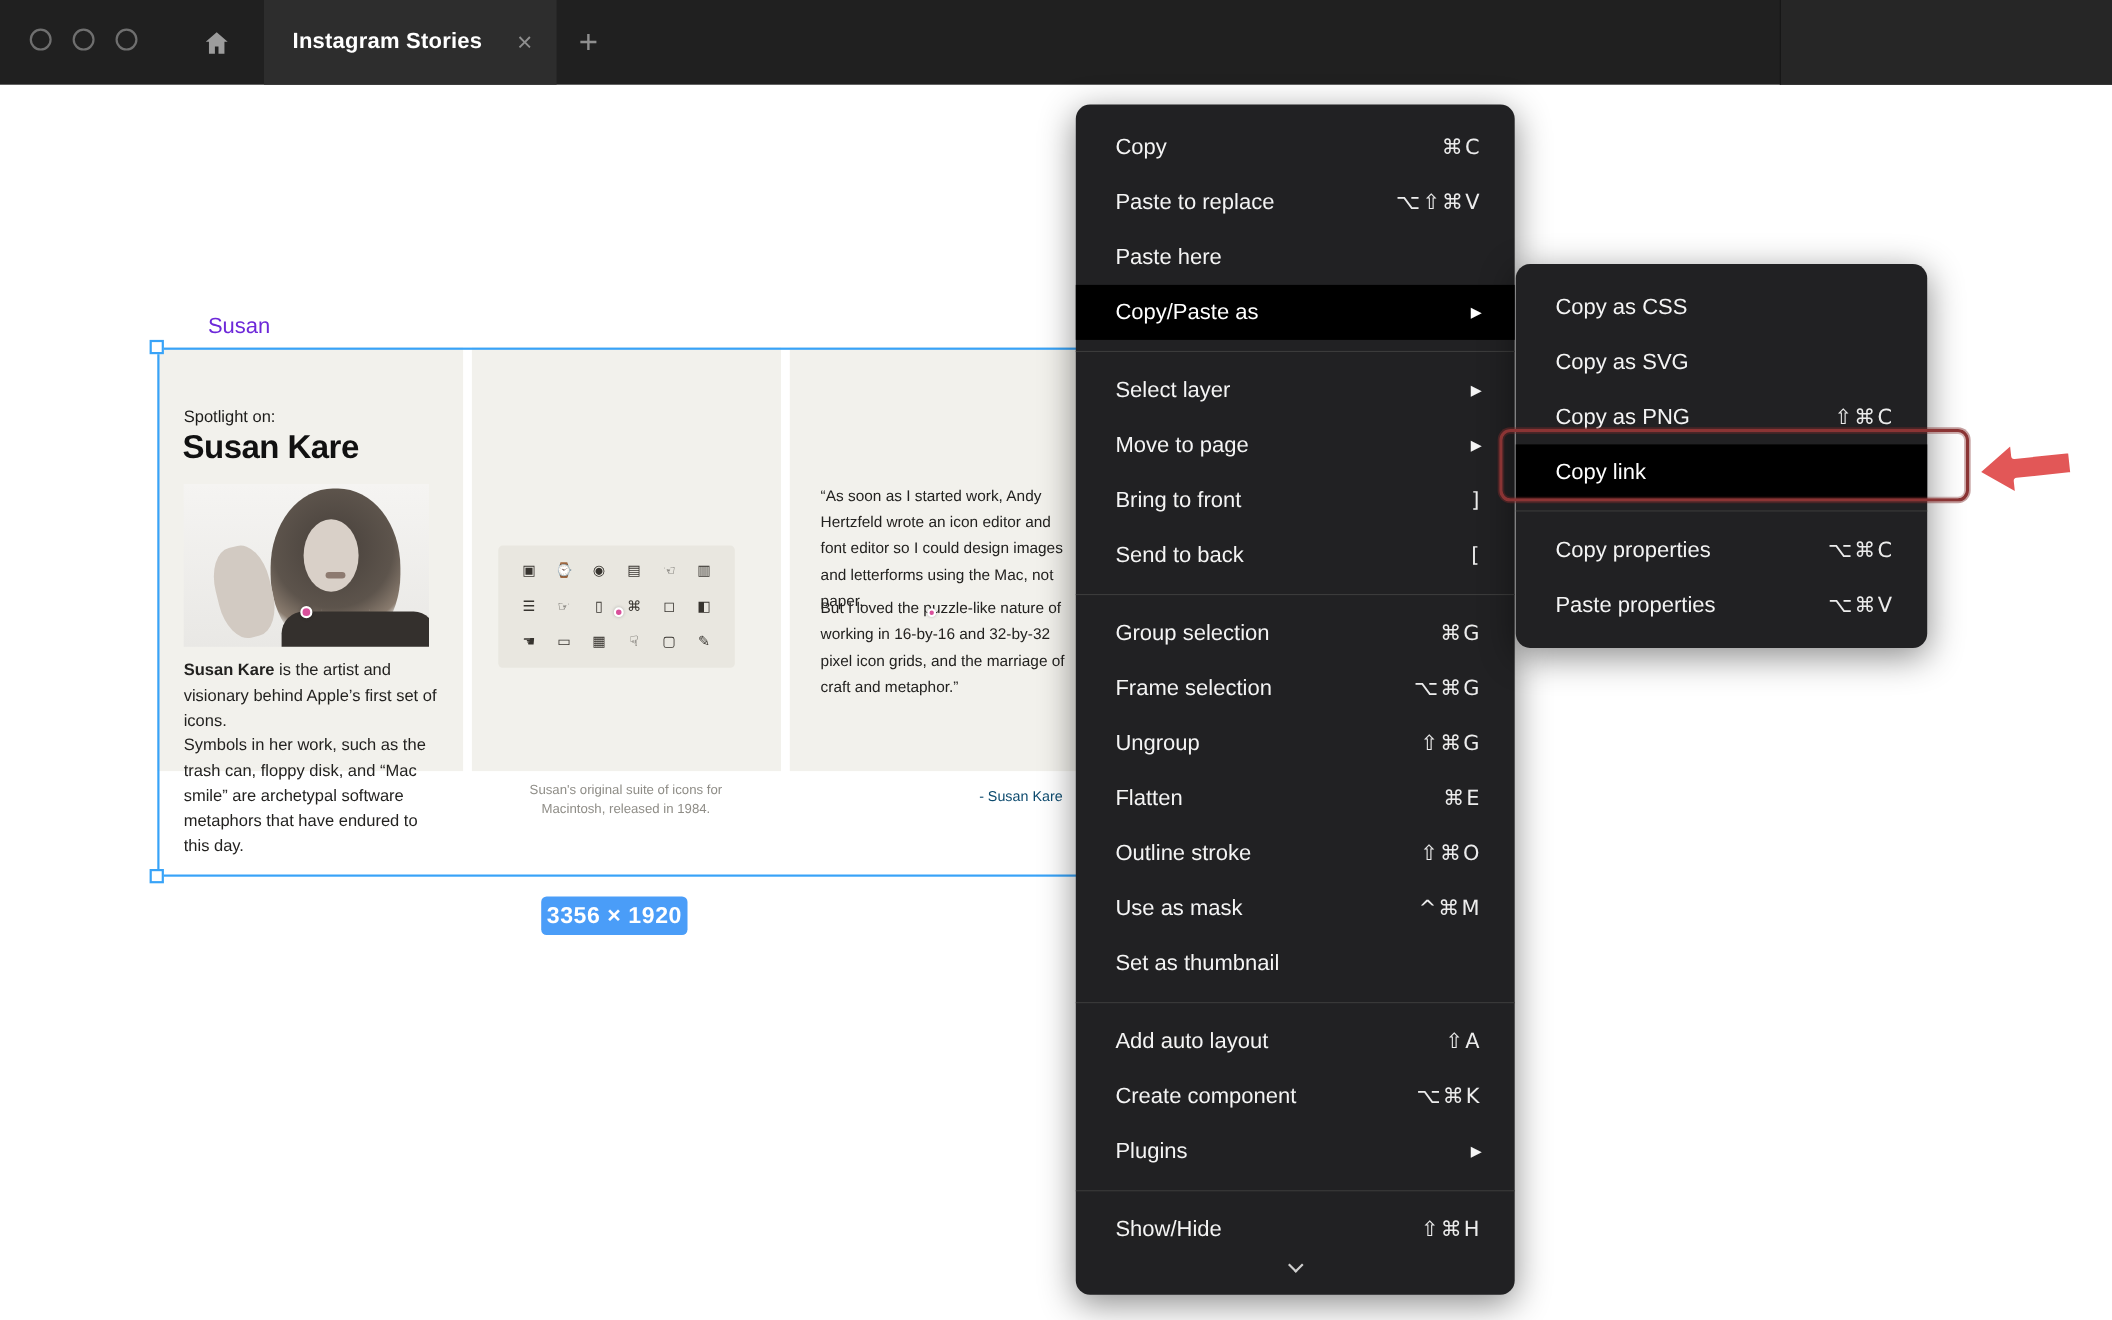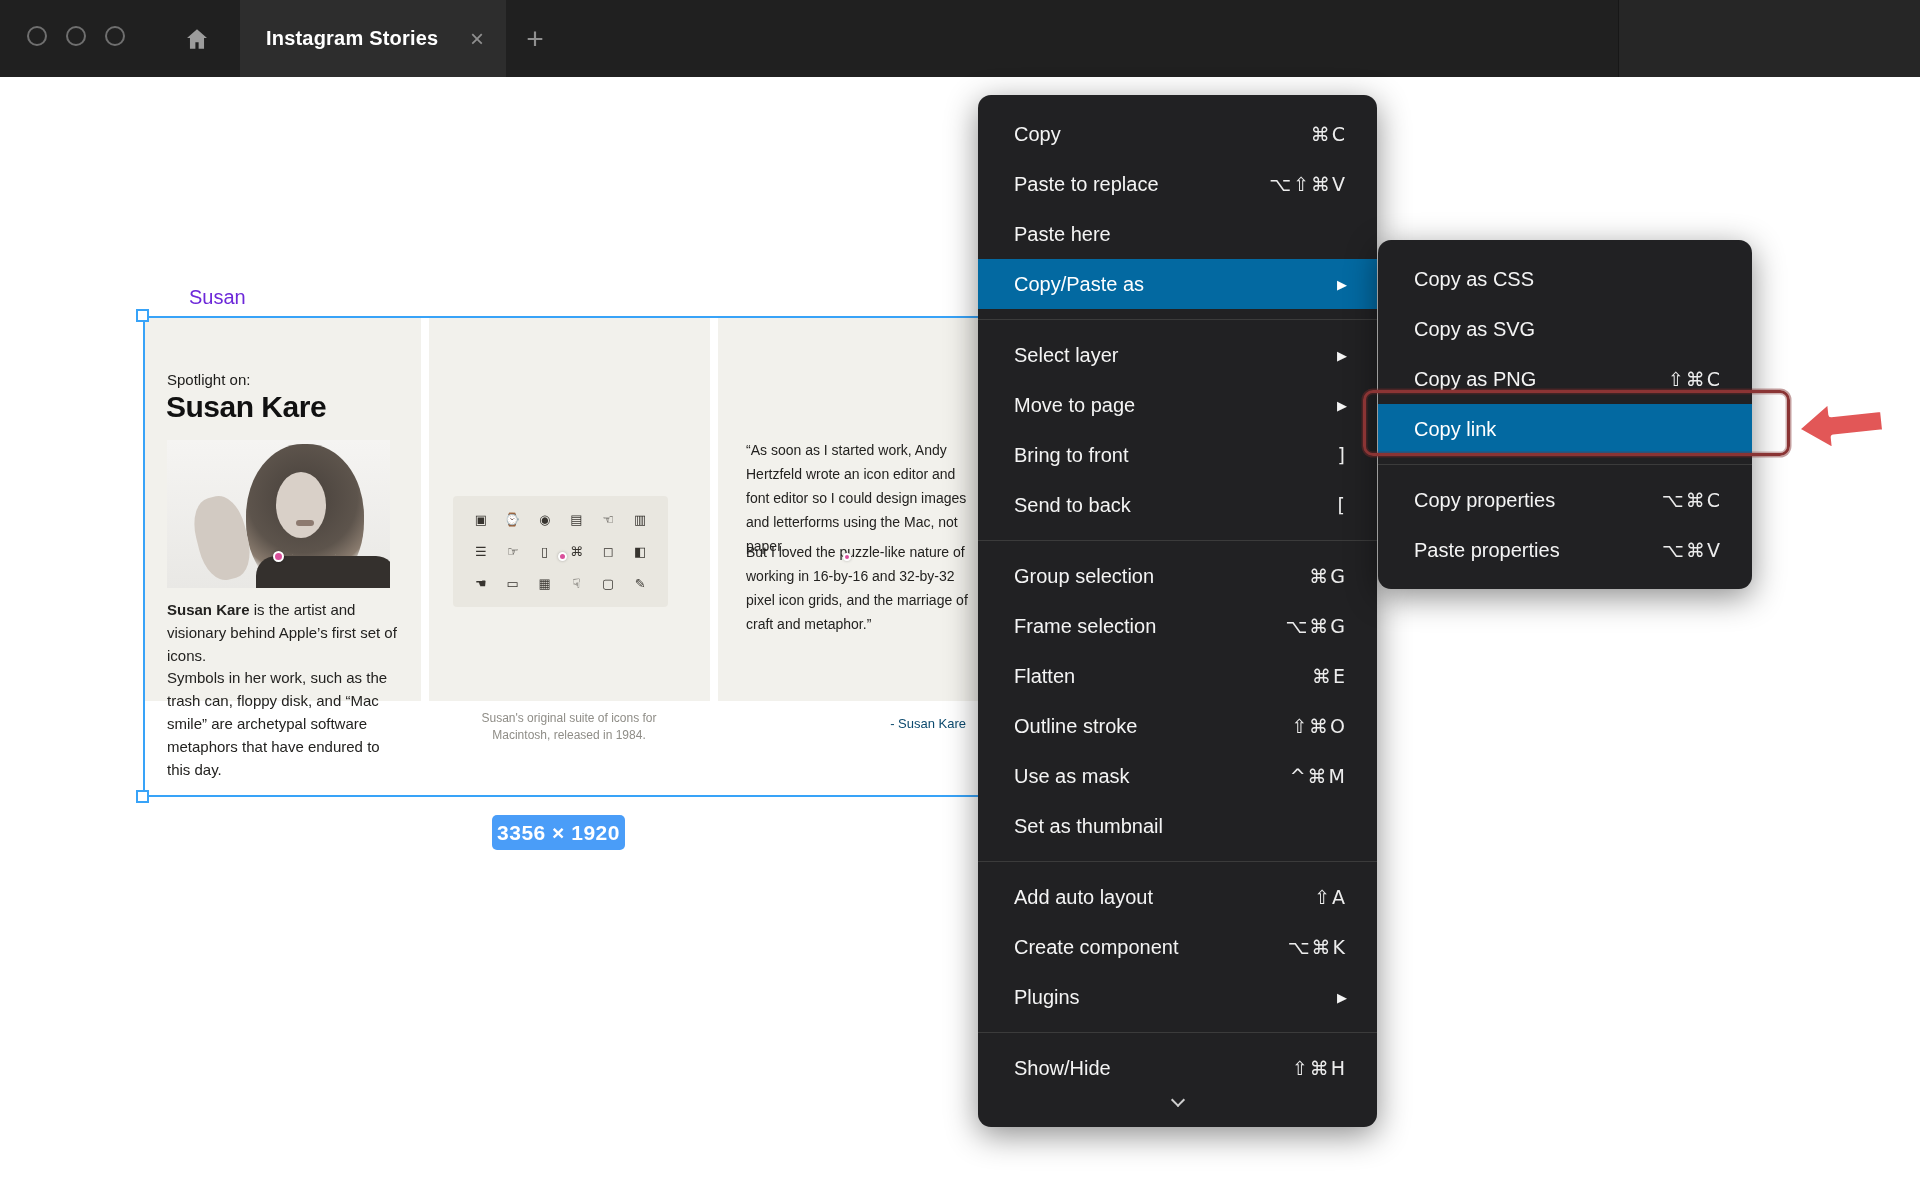--- a/index.html
+++ b/index.html
@@ -58,21 +58,21 @@
 
   
   .menu { position:absolute; background:#212123; border-radius:13px; padding:14px 0 6px 0;
     box-shadow:0 8px 32px rgba(0,0,0,.45), 0 0 0 1px rgba(255,255,255,.03); }
   .menu-main { left:978px; top:95px; width:399px; }
   .menu-sub { left:1378px; top:240px; width:374px; padding-bottom:14px; }
   .menu-item { height:50px; display:flex; align-items:center; padding:0 30px 0 36px; color:#f4f4f4; font-size:20px; }
   .menu-item .label { flex:1; white-space:nowrap; }
   .menu-item .shortcut { color:#ececec; letter-spacing:2px; font-family:"DejaVu Sans",sans-serif; font-size:19px; }
   .menu-item .submenu-arrow { color:#f4f4f4; font-size:13px; font-family:"DejaVu Sans",sans-serif; }
-  .menu-item.highlighted { background:#0369a1; color:#ffffff; }
+  .menu-item.highlighted { background:#000000; color:#ffffff; }
   .menu-item.highlighted .shortcut, .menu-item.highlighted .submenu-arrow { color:#ffffff; }
   .menu-divider { height:1px; background:#3b3b3b; margin:10px 0; }
   .menu-chevron { height:28px; display:flex; align-items:flex-start; justify-content:center; }
   .menu-chevron i { display:block; width:10px; height:10px; border-right:2.5px solid #cfcfcf; border-bottom:2.5px solid #cfcfcf; transform:rotate(45deg); margin-top:2px; }
 
   
   .annotation-box { position:absolute; left:1363px; top:390px; width:427px; height:66px; border:3px solid #8a3434; border-radius:10px;
     box-shadow:0 0 0 1.5px rgba(125,42,42,.45), inset 0 0 0 1.5px rgba(125,42,42,.35); pointer-events:none; }
   .annotation-arrow { position:absolute; left:1792px; top:394px; width:96px; height:62px; transform:rotate(-6deg); }
 </style>
@@ -196,20 +196,24 @@
     <div class="menu-divider"></div>
     <div class="menu-item">
       <span class="label">Group selection</span>
       <span class="shortcut">⌘G</span>
     </div>
     <div class="menu-item">
       <span class="label">Frame selection</span>
       <span class="shortcut">⌥⌘G</span>
     </div>
     <div class="menu-item">
+      <span class="label">Ungroup</span>
+      <span class="shortcut">⇧⌘G</span>
+    </div>
+    <div class="menu-item">
       <span class="label">Flatten</span>
       <span class="shortcut">⌘E</span>
     </div>
     <div class="menu-item">
       <span class="label">Outline stroke</span>
       <span class="shortcut">⇧⌘O</span>
     </div>
     <div class="menu-item">
       <span class="label">Use as mask</span>
       <span class="shortcut">^⌘M</span>

